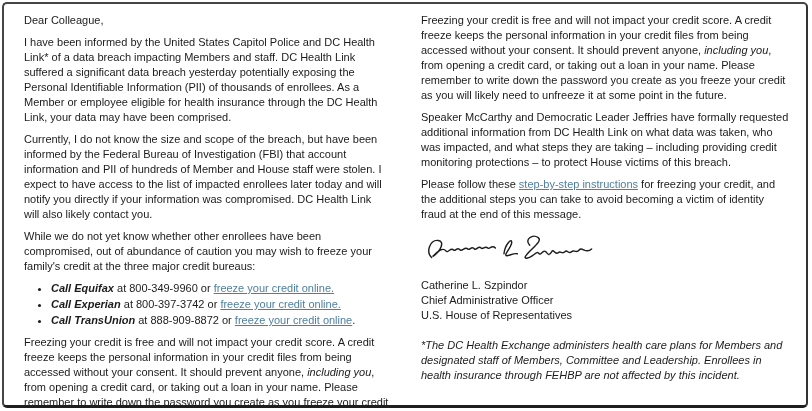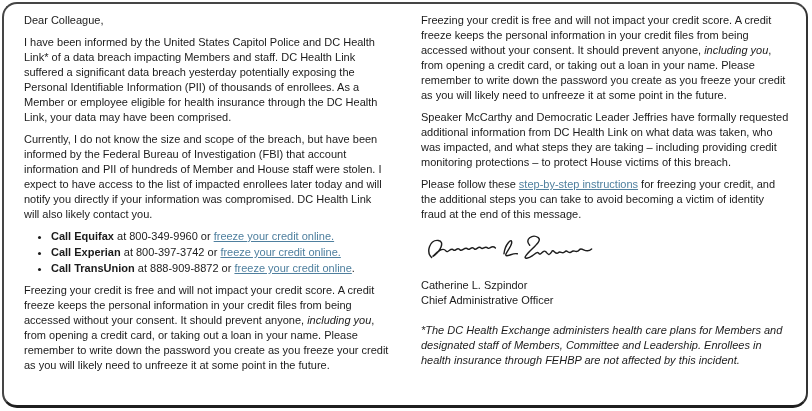--- a/index.html
+++ b/index.html
@@ -15,54 +15,55 @@
     color:var(--text);
     overflow:hidden;
     position:relative;
   }
   .sheet{
     position:absolute;
     top:2px;left:2px;right:4px;bottom:3px;
     border:2px solid var(--border);
     border-bottom:3px solid #1f1f1f;
     border-right-color:#333;
-    border-radius:15px;
+    border-radius:5px;
     background:#fff;
     display:flex;
     box-sizing:border-box;
     overflow:hidden;
   }
   .col{
     width:50%;
     box-sizing:border-box;
     font-size:11px;
     line-height:15px;
     padding:9px 16px 0 20px;
   }
   .col.right{padding:9px 16px 0 16px;}
   p{margin:0 0 7px 0;}
   .i{font-style:italic;}
-  .b{font-weight:bold;}
+  .b{font-weight:bold;font-style:italic;}
   a.lnk{color:var(--link);text-decoration:underline;cursor:pointer;}
   ul.bullets{margin:1px 0 7px 0;padding-left:27px;}
   ul.bullets li{margin:0 0 1px 0;}
   .sig-wrap{margin:3px 0 9px 0;height:40px;}
   .sig-wrap svg{display:block;}
   .signer div{line-height:15px;}
   .footnote{margin-top:15px;}
 </style>
 </head>
 <body>
 
 <div class="sheet">
 
   <div class="col left">
     <p>Dear Colleague,</p>
     <p><span>I have been informed by the United States Capitol Police and DC Health Link* of a data breach impacting Members and staff. DC Health Link suffered a significant data breach yesterday potentially exposing the Personal Identifiable Information (PII) of thousands of enrollees. As a Member or employee eligible for health insurance through the DC Health Link, your data may have been comprised.</span></p>
     <p><span>Currently, I do not know the size and scope of the breach, but have been informed by the Federal Bureau of Investigation (FBI) that account information and PII of hundreds of Member and House staff were stolen. I expect to have access to the list of impacted enrollees later today and will notify you directly if your information was compromised. DC Health Link will also likely contact you.</span></p>
+    <p><span>While we do not yet know whether other enrollees have been compromised, out of abundance of caution you may wish to freeze your family's credit at the three major credit bureaus:</span></p>
     <ul class="bullets">
       <li><span class="b">Call Equifax</span><span> at 800-349-9960 or </span><a href="#" class="lnk">freeze your credit online.</a></li>
       <li><span class="b">Call Experian</span><span> at 800-397-3742 or </span><a href="#" class="lnk">freeze your credit online.</a></li>
       <li><span class="b">Call TransUnion</span><span> at 888-909-8872 or </span><a href="#" class="lnk">freeze your credit online</a><span>.</span></li>
     </ul>
     <p><span>Freezing your credit is free and will not impact your credit score. A credit freeze keeps the personal information in your credit files from being accessed without your consent. It should prevent anyone, </span><span class="i">including you</span><span>, from opening a credit card, or taking out a loan in your name. Please remember to write down the password you create as you freeze your credit as you will likely need to unfreeze it at some point in the future.</span></p>
   </div>
 
   <div class="col right">
     <p><span>Freezing your credit is free and will not impact your credit score. A credit freeze keeps the personal information in your credit files from being accessed without your consent. It should prevent anyone, </span><span class="i">including you</span><span>, from opening a credit card, or taking out a loan in your name. Please remember to write down the password you create as you freeze your credit as you will likely need to unfreeze it at some point in the future.</span></p>
@@ -75,18 +76,19 @@
           <path d="M9 30 C3 24 7 11 16 12 C23 13 19 23 10 29 C16 23 21 19 24 23 C26 26 29 19 32 22 C34 24 36 18 39 22 C41 24 44 18 47 21 C49 23 51 17 54 21 C56 23 58 17 61 20 C63 22 65 17 68 20 C70 22 72 16 76 20"></path>
           <path d="M85 26 C86 16 94 8 93 15 C92 20 84 28 88 28 C91 28 95 25 99 26"></path>
           <path d="M112 17 C106 11 115 5 121 9 C126 13 113 21 108 28 C105 32 111 31 115 28 C118 26 120 23 122 26 C124 28 126 21 129 24 C131 26 132 29 135 24 C137 20 139 28 142 25 C144 22 146 27 149 24 C151 21 153 27 156 24 C158 21 161 26 164 22 C167 18 171 27 177 21"></path>
         </g>
       </svg>
     </div>
 
     <div class="signer">
       <div>Catherine L. Szpindor</div>
       <div>Chief Administrative Officer</div>
+      <div>U.S. House of Representatives</div>
     </div>
 
     <p class="footnote"><span class="i">*The DC Health Exchange administers health care plans for Members and designated staff of Members, Committee and Leadership. Enrollees in health insurance through FEHBP are not affected by this incident.</span></p>
   </div>
 
 </div>
 
 </body></html>

